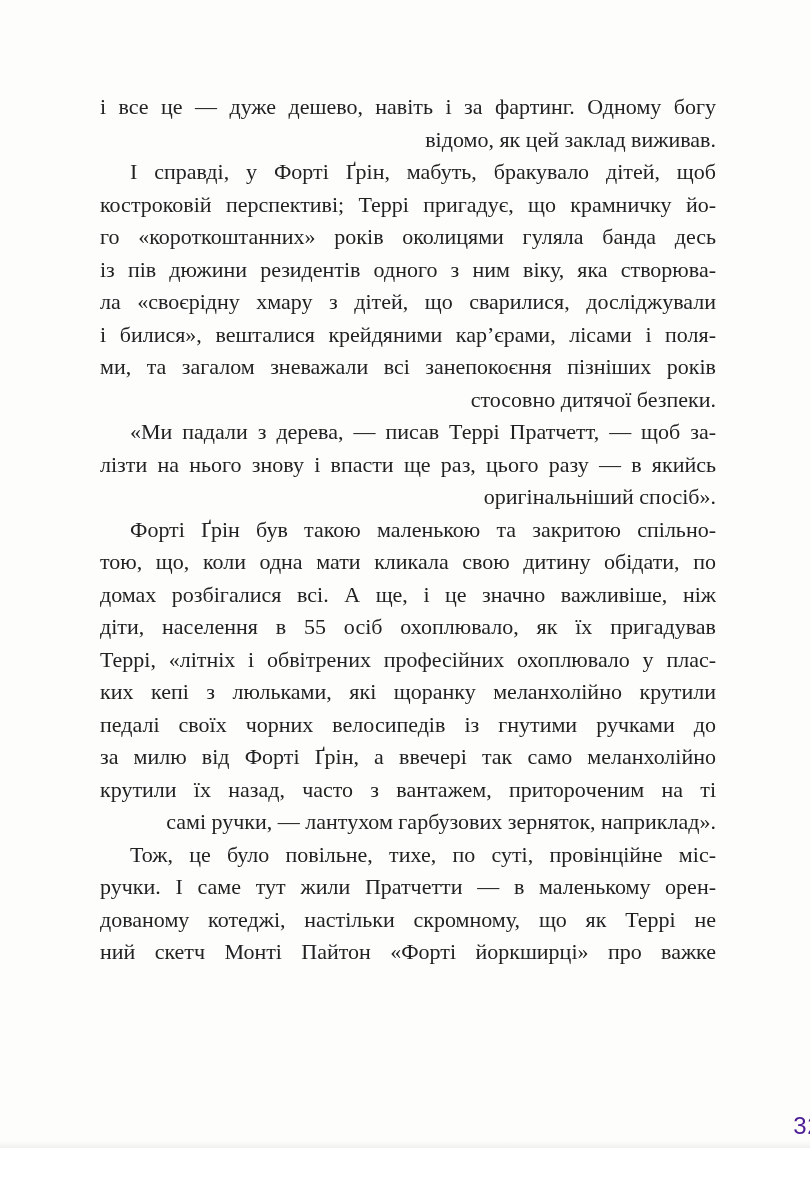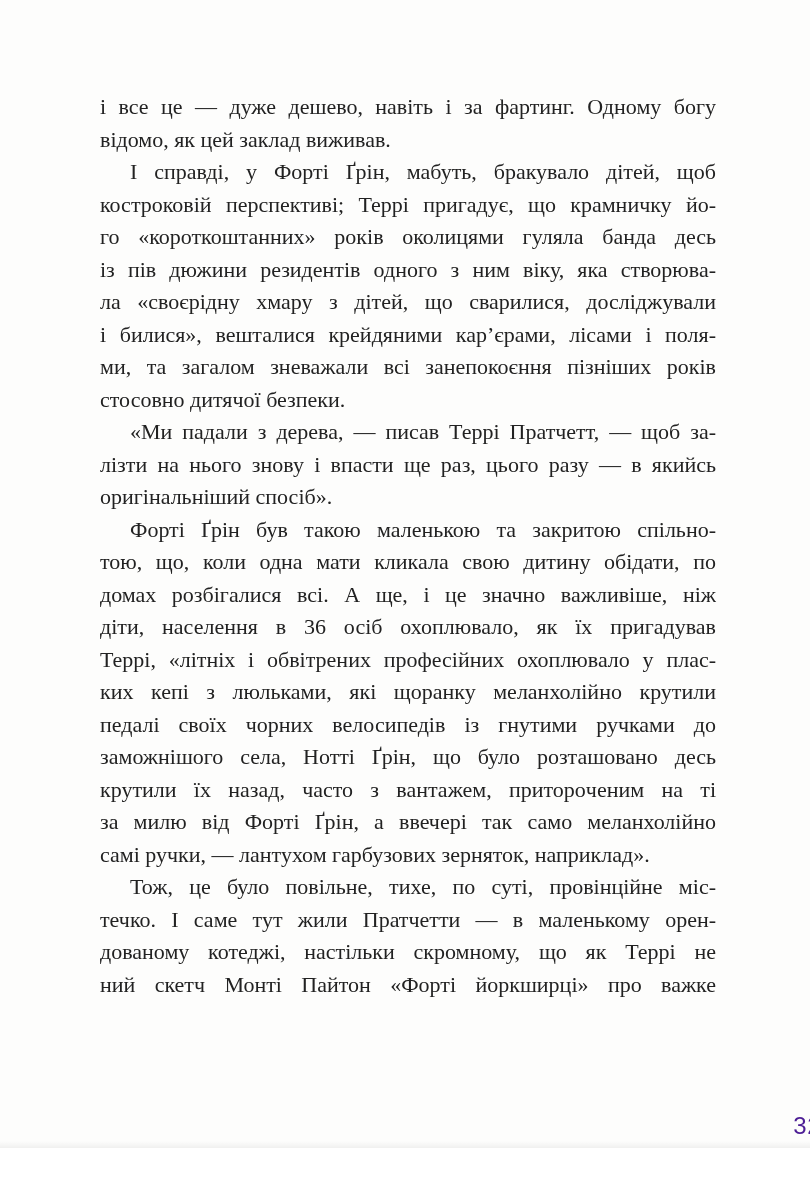--- a/index.html
+++ b/index.html
@@ -17,21 +17,21 @@
   .text-block {
     position: absolute;
     left: 100px;
     top: 91px;
     width: 616px;
     font-size: 22px;
     line-height: 32.5px;
     font-weight: 400;
   }
   .para { margin: 0; padding: 0; }
-  .line { display: block; text-align: left; white-space: normal; }
+  .line { display: block; text-align: right; white-space: normal; }
   .line.jst { text-align: justify; text-align-last: justify; }
   .line.ind { text-indent: 30px; }
   .folio {
     position: absolute;
     top: 1112px;
     left: 0;
     width: 100%;
     text-align: right;
     font-family: "Liberation Sans", "DejaVu Sans", sans-serif;
     font-size: 24px;
@@ -66,31 +66,30 @@
       </p>
       <p class="para">
         <span class="line jst ind">«Ми падали з дерева, — писав Террі Пратчетт, — щоб за-</span>
         <span class="line jst">лізти на нього знову і впасти ще раз, цього разу — в якийсь</span>
         <span class="line">оригінальніший спосіб».</span>
       </p>
       <p class="para">
         <span class="line jst ind">Форті Ґрін був такою маленькою та закритою спільно-</span>
         <span class="line jst">тою, що, коли одна мати кликала свою дитину обідати, по</span>
         <span class="line jst">домах розбігалися всі. А ще, і це значно важливіше, ніж</span>
-        <span class="line jst">діти, населення в 36 осіб охоплювало, як їх пригадував</span>
+        <span class="line jst">діти, населення в 55 осіб охоплювало, як їх пригадував</span>
         <span class="line jst">Террі, «літніх і обвітрених професійних охоплювало у плас-</span>
         <span class="line jst">ких кепі з люльками, які щоранку меланхолійно крутили</span>
         <span class="line jst">педалі своїх чорних велосипедів із гнутими ручками до</span>
-        <span class="line jst">заможнішого села, Нотті Ґрін, що було розташовано десь</span>
+        <span class="line jst">за милю від Форті Ґрін, а ввечері так само меланхолійно</span>
         <span class="line jst">крутили їх назад, часто з вантажем, приторoченим на ті</span>
-        <span class="line jst">за милю від Форті Ґрін, а ввечері так само меланхолійно</span>
         <span class="line">самі ручки, — лантухом гарбузових зерняток, наприклад».</span>
       </p>
       <p class="para">
         <span class="line jst ind">Тож, це було повільне, тихе, по суті, провінційне міс-</span>
-        <span class="line jst">течко. І саме тут жили Пратчетти — в маленькому орен-</span>
+        <span class="line jst">ручки. І саме тут жили Пратчетти — в маленькому орен-</span>
         <span class="line jst">дованому котеджі, настільки скромному, що як Террі не</span>
         <span class="line jst">ний скетч Монті Пайтон «Форті йоркширці» про важке</span>
       </p>
     </main>
   <div class="folio">32</div>
   <div class="scan-edge"></div>
 </div>
 
 </body></html>

